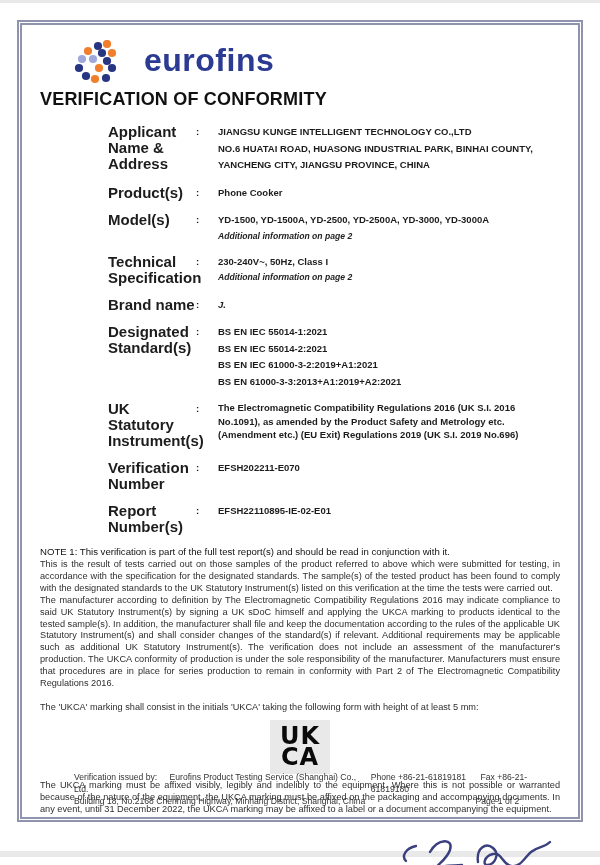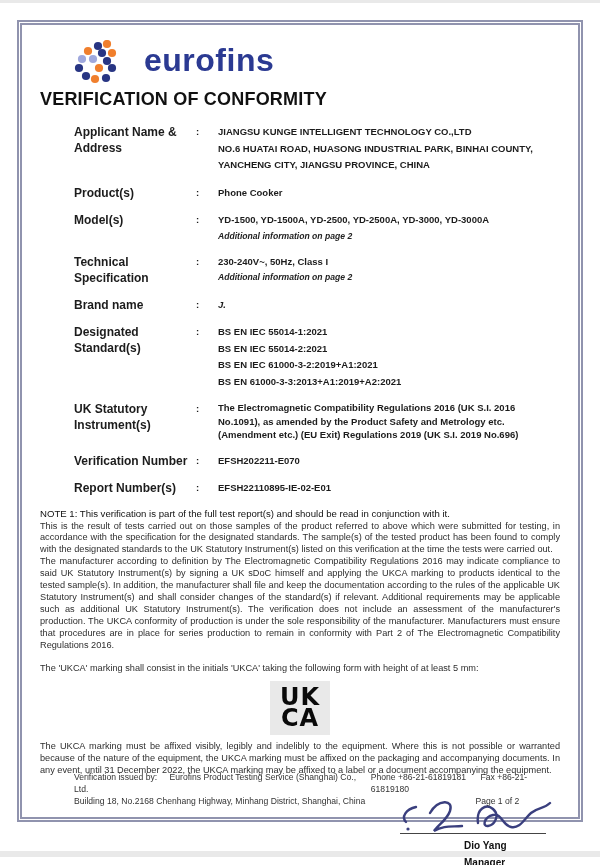--- a/index.html
+++ b/index.html
@@ -11,21 +11,21 @@
   .page { position:absolute; left:17px; top:20px; width:566px; height:802px;
     border:5px double #9093ae; background:#fff; padding:10px 18px 0 18px; }
   
   .logo { display:flex; align-items:center; gap:24px; margin:4px 0 2px 34px; height:48px; }
   .logo-text { font-size:32px; font-weight:bold; color:#2b3a92; letter-spacing:0.5px; line-height:1; padding-bottom:6px; }
   
   .title { text-align:left; font-size:18px; font-weight:bold; color:#111; letter-spacing:0.2px; margin:2px 0 14px 0; }
   
   .fields { padding-left:34px; }
   .frow { display:grid; grid-template-columns:122px 22px 1fr; margin-bottom:11px; }
-  .f-label { font-size:12px; font-weight:bold; line-height:16px; white-space:pre-line; }
+  .f-label { font-size:15px; font-weight:bold; line-height:16px; white-space:pre-line;margin-left:34px; }
   .f-colon { font-size:9.5px; font-weight:bold; line-height:16px; }
   .f-val { font-size:9.5px; font-weight:bold; line-height:16px; }
   .f-val .vline { line-height:16.5px; }
   .f-val.tight .vline { line-height:13.5px; }
   .f-note { font-size:8.6px; font-weight:bold; font-style:italic; line-height:14px; color:#222; }
   .italic { font-style:italic; }
   
   .note1 { font-size:9.6px; font-weight:normal; margin:4px 0 2px 0; color:#111; }
   .para { font-size:9.2px; line-height:11.9px; text-align:justify; color:#2e2e2e; }
   .ukca-intro { font-size:9.2px; text-align:left; margin:12px 0 8px 0; color:#2e2e2e; }

